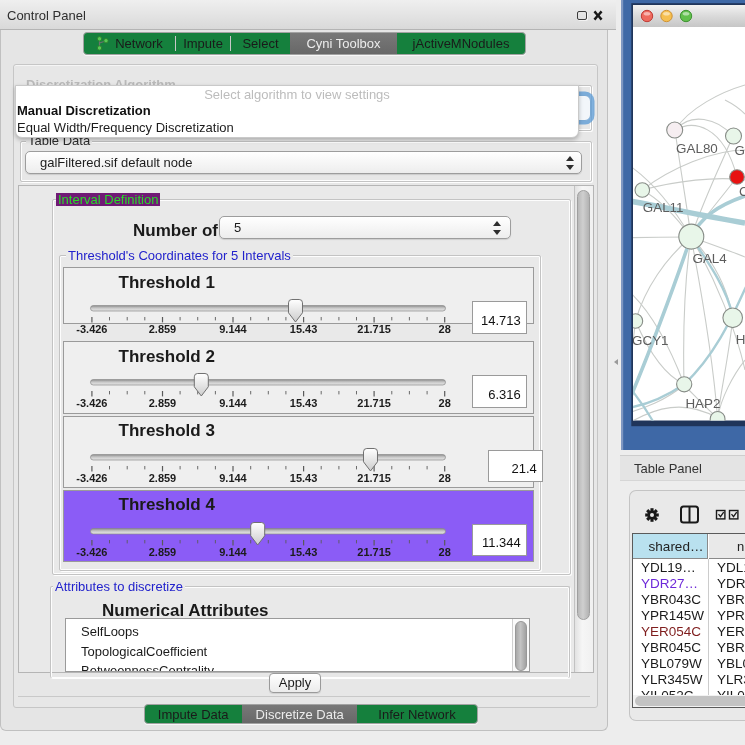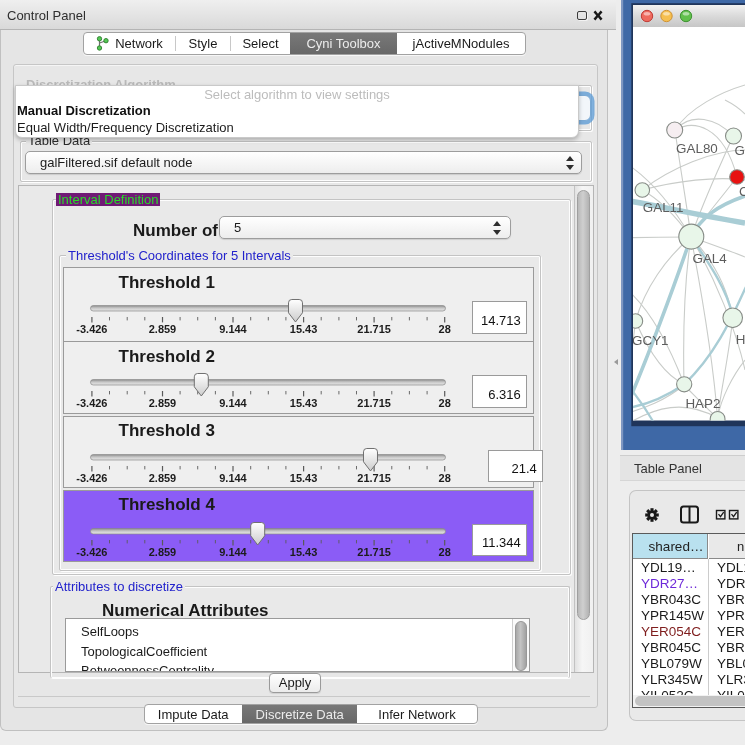--- a/index.html
+++ b/index.html
@@ -5,21 +5,21 @@
 html,body{width:745px;height:745px;overflow:hidden;}
 body{font-family:"Liberation Sans",sans-serif;background:#ededed;position:relative;}
 .abs{position:absolute;}
 .etched{border:1px solid #c3c3c3;box-shadow:inset 0 0 0 1px #fdfdfd,1px 1px 0 #fdfdfd;border-radius:2px;}
 .gtitle{position:absolute;padding:0 2px;font-size:13px;line-height:13px;}
 .combo{position:absolute;background:linear-gradient(#ffffff,#ededed);border:1px solid #9d9d9d;border-radius:5px;box-shadow:0 1px 1px rgba(0,0,0,0.12);}
 .combo .ctext{position:absolute;left:14px;top:3px;font-size:13px;color:#1c1c1c;}
 .arr{position:absolute;width:9px;height:16px;}
 .arr:before{content:"";position:absolute;left:0;top:1px;border-left:4.5px solid transparent;border-right:4.5px solid transparent;border-bottom:5px solid #2e2e2e;}
 .arr:after{content:"";position:absolute;left:0;bottom:1px;border-left:4.5px solid transparent;border-right:4.5px solid transparent;border-top:5px solid #2e2e2e;}
-.tabbar{position:absolute;background:#ffffff;border:1px solid #a2a2a2;border-radius:4px;display:flex;align-items:center;font-size:13px;color:#1a1a1a;box-shadow:0 1px 0 rgba(255,255,255,.7);}
+.tabbar{position:absolute;background:#15803d;border:1px solid #a2a2a2;border-radius:4px;display:flex;align-items:center;font-size:13px;color:#1a1a1a;box-shadow:0 1px 0 rgba(255,255,255,.7);}
 .tab{display:flex;align-items:center;justify-content:center;height:100%;white-space:nowrap;}
 .tabsel{background:linear-gradient(#787878,#686868);color:#ececec;}
 .tsep{width:1px;height:70%;background:#c8c8c8;}
 .vlabel{font-size:17px;font-weight:bold;color:#1a1a1a;position:absolute;padding-left:48px;}
 .valbox{position:absolute;width:55px;height:32.5px;background:#fff;border:1px solid #9a9a9a;font-size:13px;color:#111;text-align:right;padding:10.5px 5px 0 0;}
 </style></head>
 <body>
 
 <div class="abs" style="left:0;top:0;width:616px;height:30px;background:linear-gradient(#efefef,#d9d9d9);border-bottom:1px solid #b4b4b4;"></div>
 <div class="abs" style="left:7px;top:7.5px;font-size:13px;color:#2e2e2e;">Control Panel</div>
@@ -31,21 +31,21 @@
 <div class="abs" style="left:13px;top:64px;width:585px;height:644px;background:#e7e7e7;border:1px solid #c6c6c6;border-radius:3px;box-shadow:inset 0 1px 0 #f5f5f5;"></div>
 <div class="tabbar" style="left:83px;top:32px;width:443px;height:23px;">
 <div class="tab" style="width:91px;"><svg width="13" height="15" viewBox="0 0 13 15" style="margin-right:6px;">
         <line x1="3.5" y1="3" x2="3.5" y2="12" stroke="#6f6f6f" stroke-width="1.2"></line>
         <line x1="3.5" y1="7" x2="10" y2="4.7" stroke="#6f6f6f" stroke-width="1.2"></line>
         <circle cx="3.5" cy="2.8" r="2.2" fill="#55c855" stroke="#2e7d2e" stroke-width="0.9"></circle>
         <circle cx="3.5" cy="12" r="2.2" fill="#55c855" stroke="#2e7d2e" stroke-width="0.9"></circle>
         <circle cx="10" cy="4.7" r="2.2" fill="#55c855" stroke="#2e7d2e" stroke-width="0.9"></circle>
       </svg>Network</div>
     <div class="tsep"></div>
-<div class="tab" style="width:54px;">Style</div>
+<div class="tab" style="width:54px;">Impute</div>
     <div class="tsep"></div>
 <div class="tab" style="width:59px;">Select</div>
 <div class="tab tabsel" style="width:107px;">Cyni Toolbox</div>
 <div class="tab" style="width:128px;">jActiveMNodules</div>
 </div>
 <div class="abs etched" style="left:20px;top:85px;width:572px;height:46px;"></div>
 <div class="gtitle" style="left:24px;top:78px;color:#b9b9b9;font-weight:bold;">Discretization Algorithm</div>
 <div class="abs" style="left:558px;top:95px;width:33px;height:26px;border-radius:6px;box-shadow:0 0 0 3.5px rgba(96,158,214,.8);background:#f2f6fa;border:1px solid #7aa9d4;"></div>
 <div class="abs etched" style="left:20px;top:141px;width:572px;height:41px;"></div>
 <div class="gtitle" style="left:26px;top:134px;color:#2c2c2c;background:#e7e7e7;">Table Data</div>
@@ -63,21 +63,21 @@
 <div class="abs" style="left:576.5px;top:190px;width:13px;height:430px;background:linear-gradient(90deg,#b9b9b9,#cfcfcf 45%,#b2b2b2);border:1px solid #9f9f9f;border-radius:7px;"></div>
 <div class="abs etched" style="left:51.5px;top:199px;width:519px;height:376px;"></div>
 <div class="gtitle" style="left:56px;top:193px;color:#27dc27;background:#701a75;">Interval Definition</div>
 <div class="vlabel" style="left:85px;top:221px;">Number of Intervals</div>
 <div class="combo" style="left:219px;top:216px;width:292px;height:23px;">
     <div class="ctext">5</div>
     <div class="arr" style="left:273px;top:3px;"></div>
   </div>
 <div class="abs etched" style="left:58.5px;top:255px;width:482px;height:316px;"></div>
 <div class="gtitle" style="left:66px;top:249px;color:#2222cc;background:#e9e9e9;">Threshold's Coordinates for 5 Intervals</div>
-<div class="abs" style="left:63px;top:267px;width:471px;height:75px;background:#efefef;border:1px solid #9a9a9a;">
+<div class="abs" style="left:63px;top:267px;width:471px;height:57px;background:#efefef;border:1px solid #9a9a9a;">
     <div class="vlabel" style="left:6.5px;top:4.5px;">Threshold 1</div>
     <svg class="abs" style="left:0;top:0;" width="471" height="72.3" viewBox="0 0 471 72.3">
       <defs>
         <linearGradient id="tg1" x1="0" y1="0" x2="0" y2="1">
           <stop offset="0" stop-color="#8f8f8f"></stop>
           <stop offset="0.45" stop-color="#c7c7c7"></stop>
           <stop offset="1" stop-color="#e8e8e8"></stop>
         </linearGradient>
         <linearGradient id="th1" x1="0" y1="0" x2="0" y2="1">
           <stop offset="0" stop-color="#ffffff"></stop>

